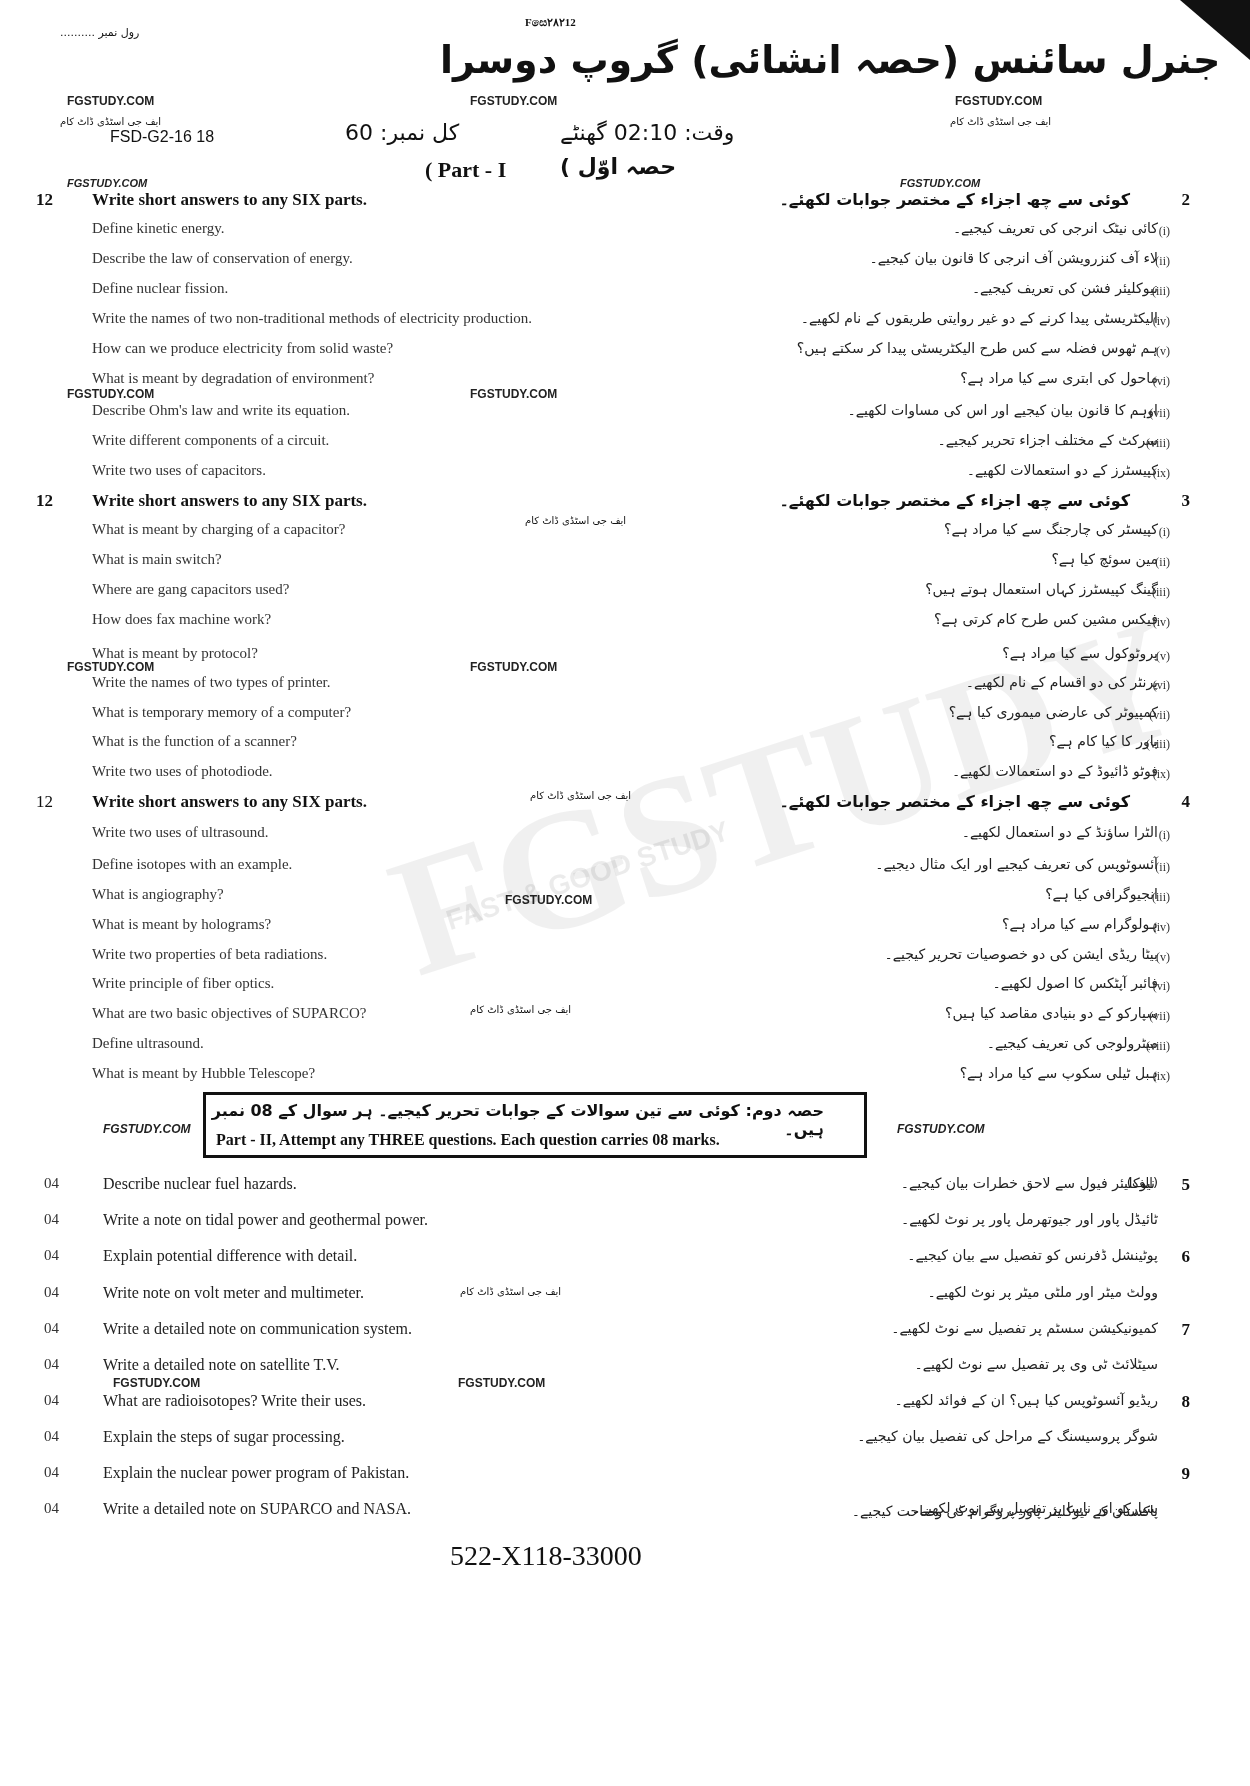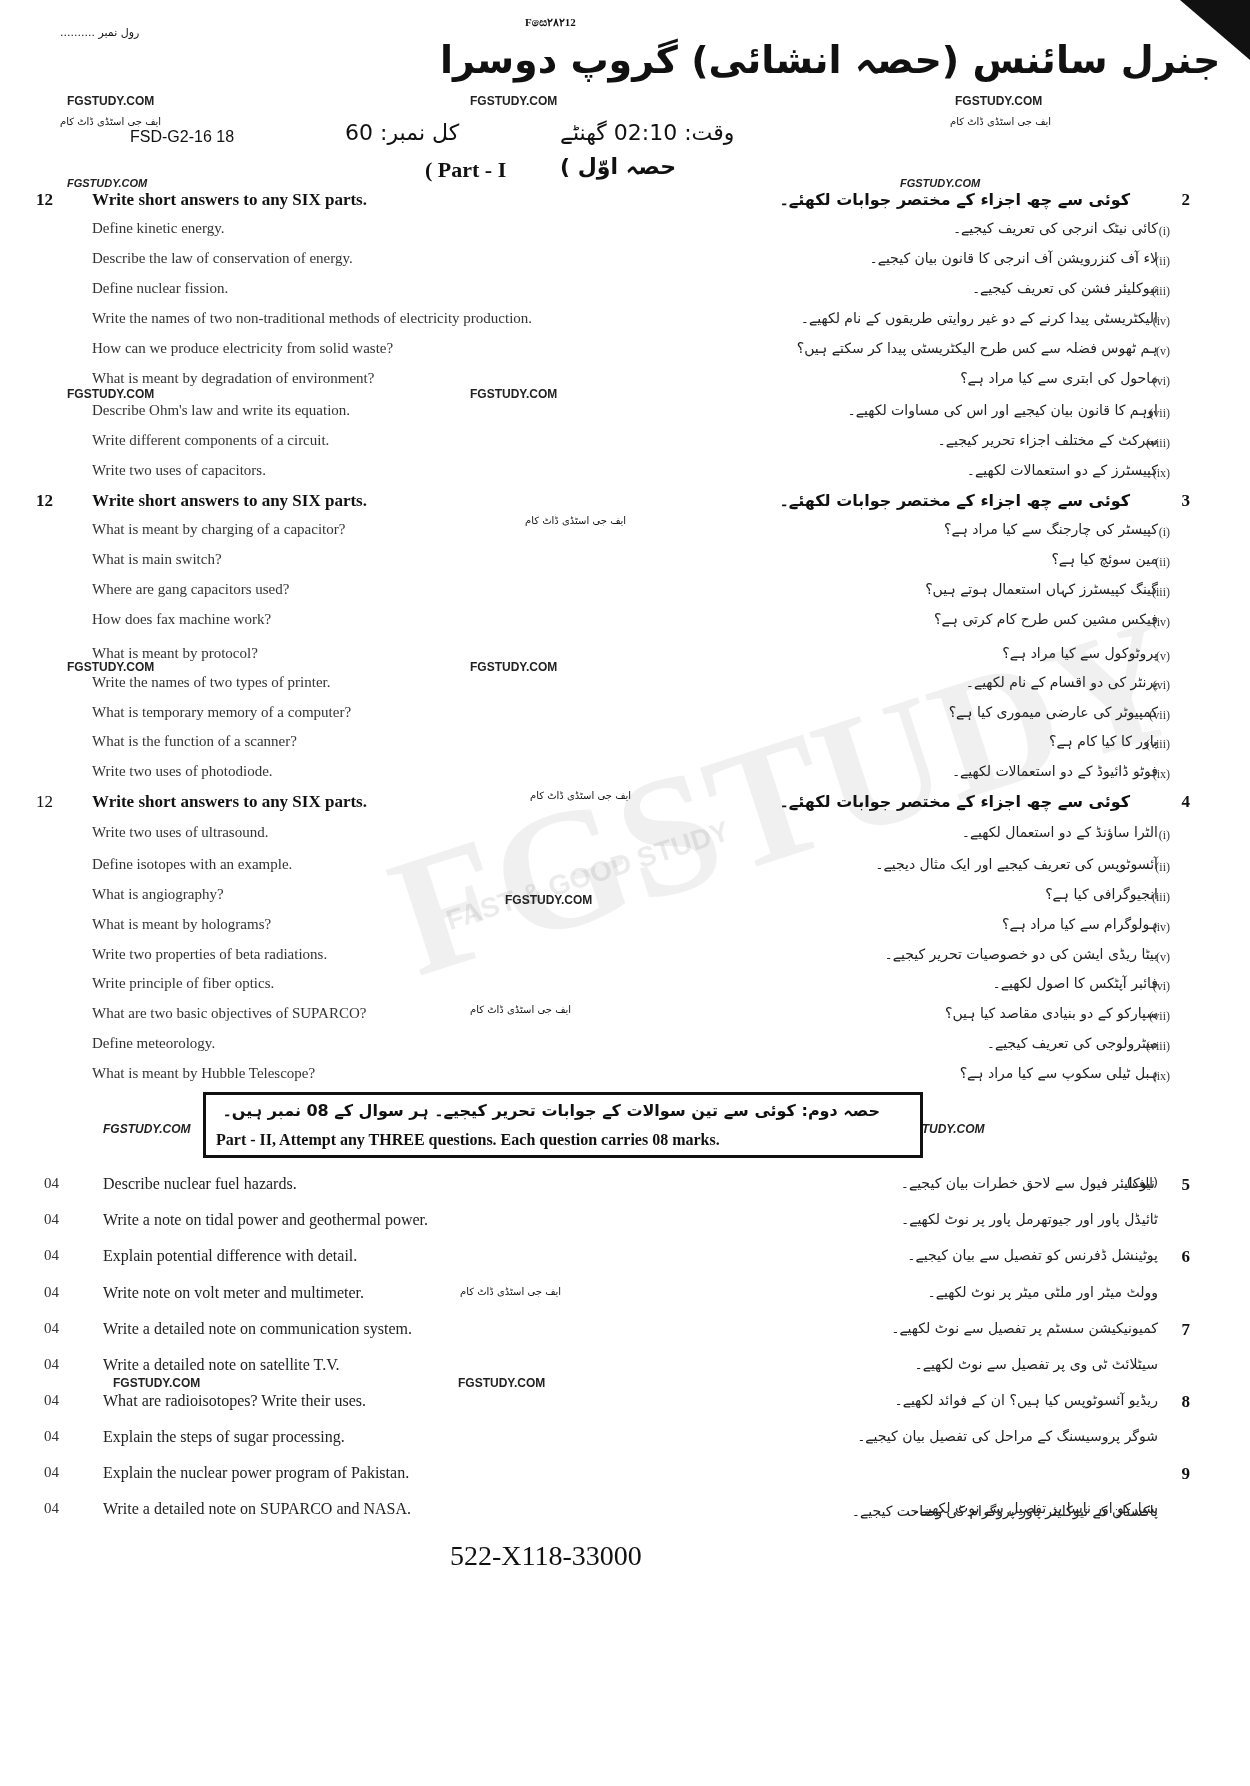--- a/index.html
+++ b/index.html
@@ -10,34 +10,34 @@
             border-top: 60px solid #111; border-left: 70px solid transparent; }
 
   .abs { position: absolute; white-space: nowrap; }
   .wm { font-family: "Liberation Sans", sans-serif; font-weight: bold; font-size: 12px; color: #222; }
   .wm.it { font-style: italic; }
   .urdu { direction: rtl; font-family: "DejaVu Sans", sans-serif; }
 
   .title-urdu { font-size: 38px; font-weight: bold; left: 440px; top: 38px; }
   .roll { font-size: 11px; left: 60px; top: 26px; }
   .top-code { font-size: 11px; left: 525px; top: 16px; font-weight: bold; }
-  .paper-code { font-size: 16px; left: 110px; top: 128px; font-family: "Liberation Sans", sans-serif; margin-left: 20px; }
+  .paper-code { font-size: 16px; left: 110px; top: 128px; font-family: "Liberation Sans", sans-serif; }
   .marks { font-size: 22px; left: 345px; top: 120px; }
   .time { font-size: 22px; left: 560px; top: 120px; }
   .part1 { font-size: 22px; font-weight: bold; left: 425px; top: 157px; }
 
   .qnum { position: absolute; left: 36px; font-size: 17px; font-weight: bold; }
   .qhead { position: absolute; left: 92px; font-size: 17px; font-weight: bold; }
   .item { position: absolute; left: 92px; font-size: 15px; color: #333; white-space: nowrap; }
   .urdu-line { position: absolute; right: 92px; font-size: 14px; color: #222; direction: rtl; font-family: "DejaVu Sans", sans-serif; white-space: nowrap; }
   .urdu-head { position: absolute; right: 120px; font-size: 16px; font-weight: bold; direction: rtl; font-family: "DejaVu Sans", sans-serif; white-space: nowrap; }
   .roman { position: absolute; right: 80px; font-size: 12px; color: #333; }
   .qno-right { position: absolute; right: 60px; font-size: 17px; font-weight: bold; }
 
-  .part2-box { position: absolute; left: 203px; top: 1092px; width: 720px; height: 66px; border: 3px solid #111; background: #fff; }
+  .part2-box { position: absolute; left: 203px; top: 1092px; width: 664px; height: 66px; border: 3px solid #111; background: #fff; }
   .part2-urdu { position: absolute; right: 40px; top: 6px; font-size: 16px; font-weight: bold; direction: rtl; font-family: "DejaVu Sans", sans-serif; }
   .part2-en { position: absolute; left: 10px; top: 36px; font-size: 16px; font-weight: bold; }
 
   .mark { position: absolute; left: 44px; font-size: 15px; color: #333; }
   .long { position: absolute; left: 103px; font-size: 16px; color: #222; white-space: nowrap; }
   .footer { position: absolute; left: 450px; top: 1738px; font-size: 28px; color: #111; }
 
   .bigwm { position: absolute; left: 380px; top: 700px; font-family: "Liberation Serif", serif; font-size: 170px; color: rgba(0,0,0,0.06); transform: rotate(-18deg); font-weight: bold; }
   .bigwm2 { position: absolute; left: 440px; top: 860px; font-family: "Liberation Sans", sans-serif; font-size: 28px; color: rgba(0,0,0,0.08); transform: rotate(-18deg); font-weight: bold; }
 </style>
@@ -183,21 +183,21 @@
 
 <div class="item" style="top:975px;">Write principle of fiber optics.</div>
 <div class="urdu-line" style="top:975px;">فائبر آپٹکس کا اصول لکھیے۔</div>
 <div class="roman" style="top:979px;">(vi)</div>
 
 <div class="item" style="top:1005px;">What are two basic objectives of SUPARCO?</div>
 <div class="urdu-line" style="top:1005px;">سپارکو کے دو بنیادی مقاصد کیا ہیں؟</div>
 <div class="roman" style="top:1009px;">(vii)</div>
 <div class="abs urdu" style="left:470px;top:1004px;font-size:10px;">ایف جی اسٹڈی ڈاٹ کام</div>
 
-<div class="item" style="top:1035px;">Define meteorology.</div>
+<div class="item" style="top:1035px;">Define ultrasound.</div>
 <div class="urdu-line" style="top:1035px;">میٹرولوجی کی تعریف کیجیے۔</div>
 <div class="roman" style="top:1039px;">(viii)</div>
 
 <div class="item" style="top:1065px;">What is meant by Hubble Telescope?</div>
 <div class="urdu-line" style="top:1065px;">ہبل ٹیلی سکوپ سے کیا مراد ہے؟</div>
 <div class="roman" style="top:1069px;">(ix)</div>
 
 <div class="abs wm it" style="left:103px;top:1122px;">FGSTUDY.COM</div>
 <div class="abs wm it" style="left:897px;top:1122px;">FGSTUDY.COM</div>
 <div class="part2-box">

